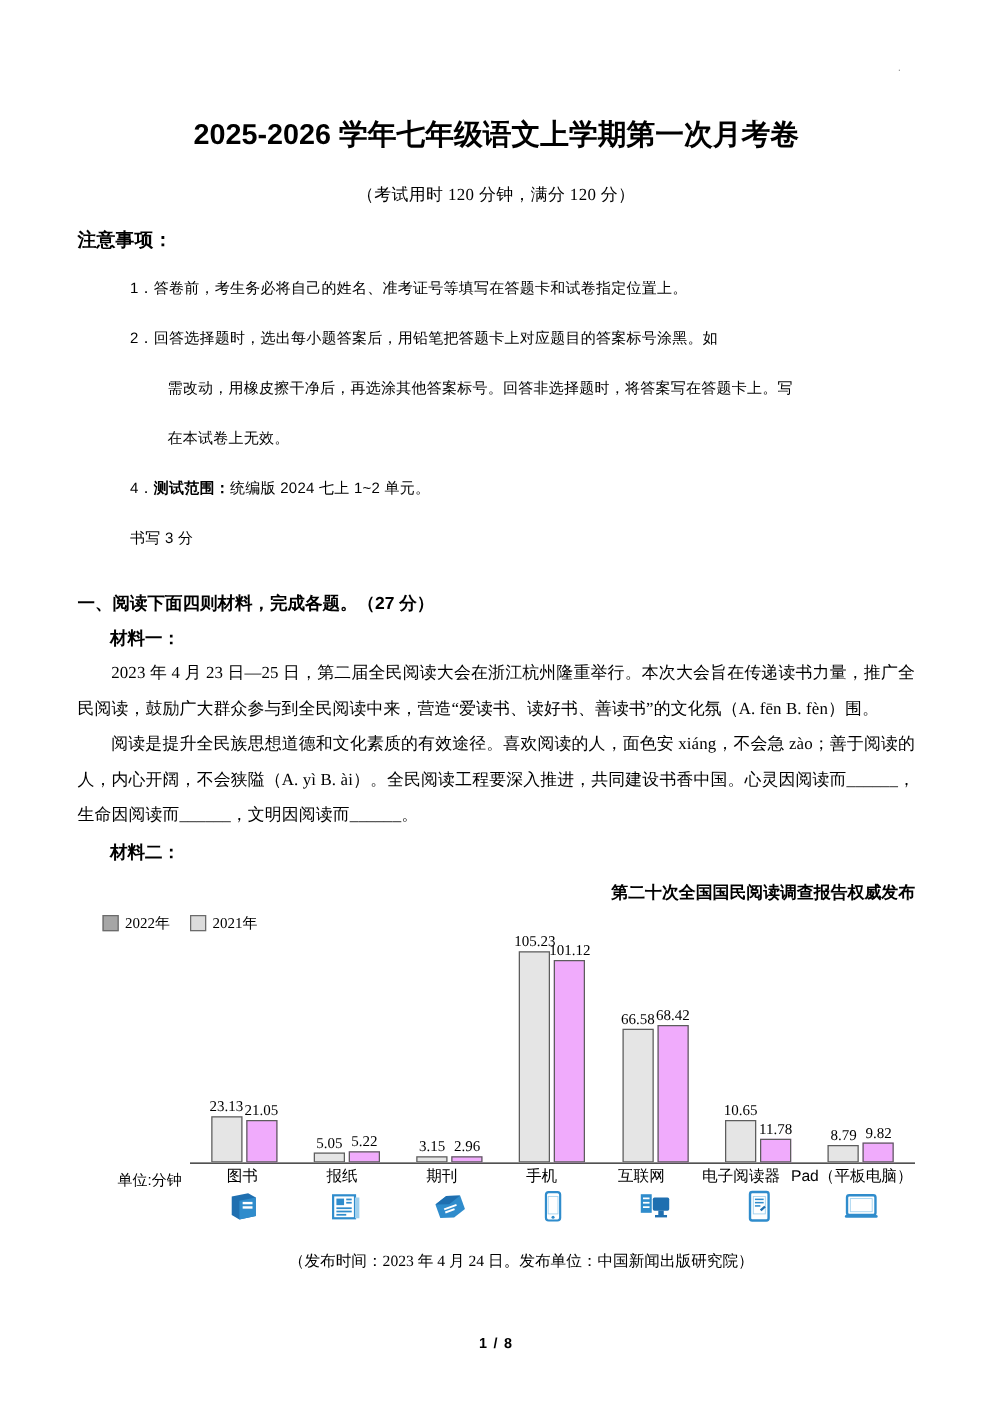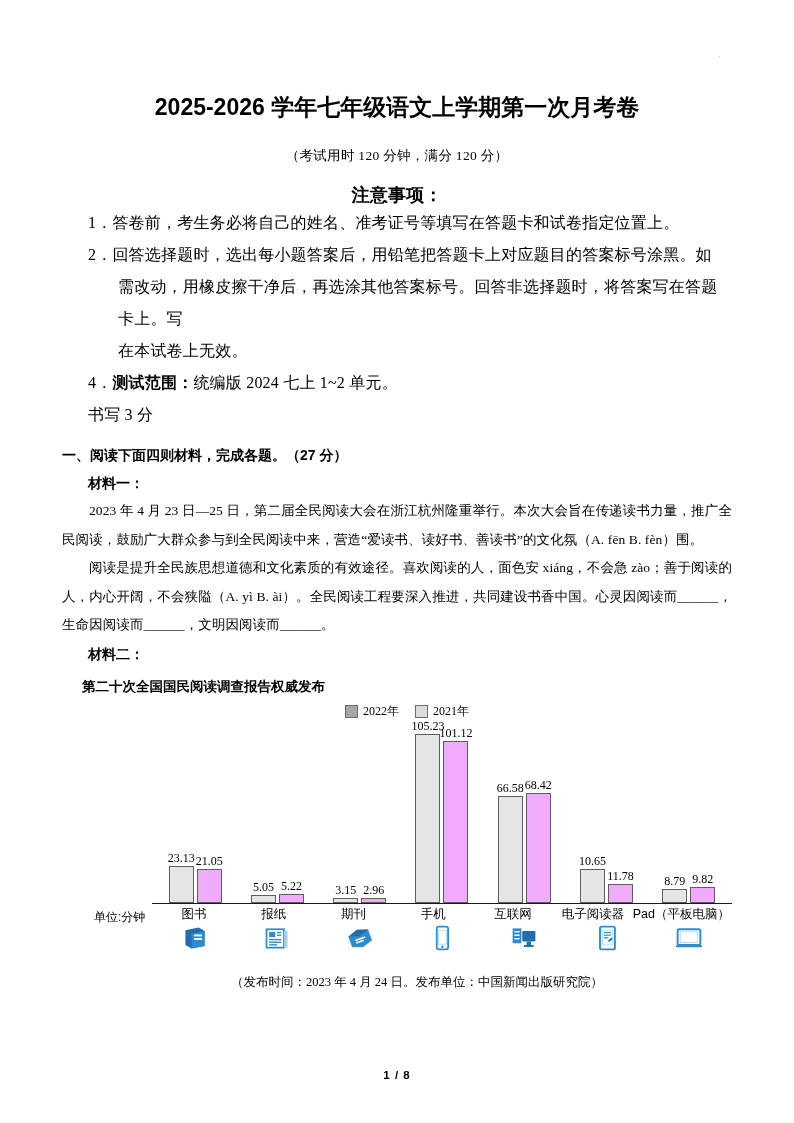--- a/index.html
+++ b/index.html
@@ -56,34 +56,33 @@
   .exam-info {
     text-align: center;
     font-size: 13.5px;
     margin: 0;
     padding-top: 24px;
     letter-spacing: 0.3px;
   }
 
   
   .notice-heading {
-    font-size: 18px;
+    font-size: 15px;
     font-weight: bold;
     margin: 0;
     padding-top: 18px;
     font-family: "Liberation Sans", "DejaVu Sans", sans-serif;
     letter-spacing: 0.2px;
-    text-align: center;
   }
   .notice-item {
-    font-size: 16px;
+    font-size: 12px;
     line-height: 2.0;
-    margin: 0;
+    margin: 16px;
     letter-spacing: 0.2px;
-    font-family: Liberation Serif, serif;
+    font-family: Liberation Sans, sans-serif;
   }
   .indent-1 { padding-left: 26px; }
   .indent-2 { padding-left: 56px; }
   .indent-0 { padding-left: 0px; }
   .b { font-weight: bold; }
 
   
   .section-heading {
     font-size: 14px;
     font-weight: bold;
@@ -110,30 +109,30 @@
     letter-spacing: 0.1px;
   }
 
   
   .chart-wrap {
     position: relative;
     margin-top: 10px;
     height: 300px;
   }
   .chart-title {
-    text-align: left;
+    text-align: right;
     font-size: 13.5px;
     font-weight: bold;
     font-family: "Liberation Sans", "DejaVu Sans", sans-serif;
     margin: 0;
     padding-left: 20px;
   }
   .legend {
     display: flex;
-    justify-content: center;
+    justify-content: flex-start;
     align-items: center;
     gap: 16px;
     margin-top: 7px;
     padding-left: 20px;
   }
   .legend-item {
     display: flex;
     align-items: center;
     gap: 5px;
     font-size: 12px;

